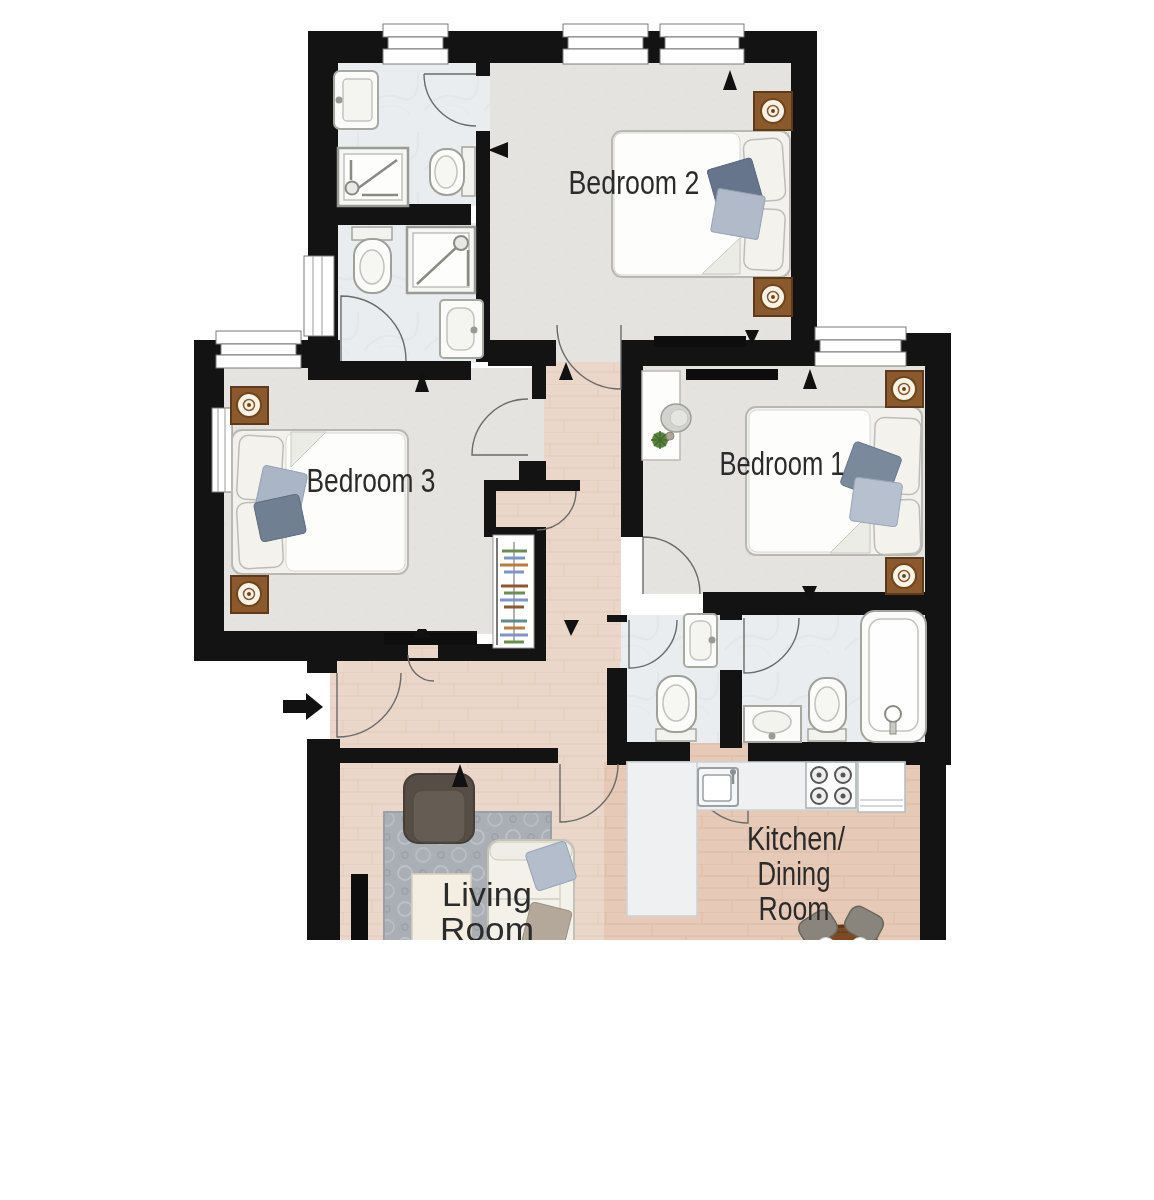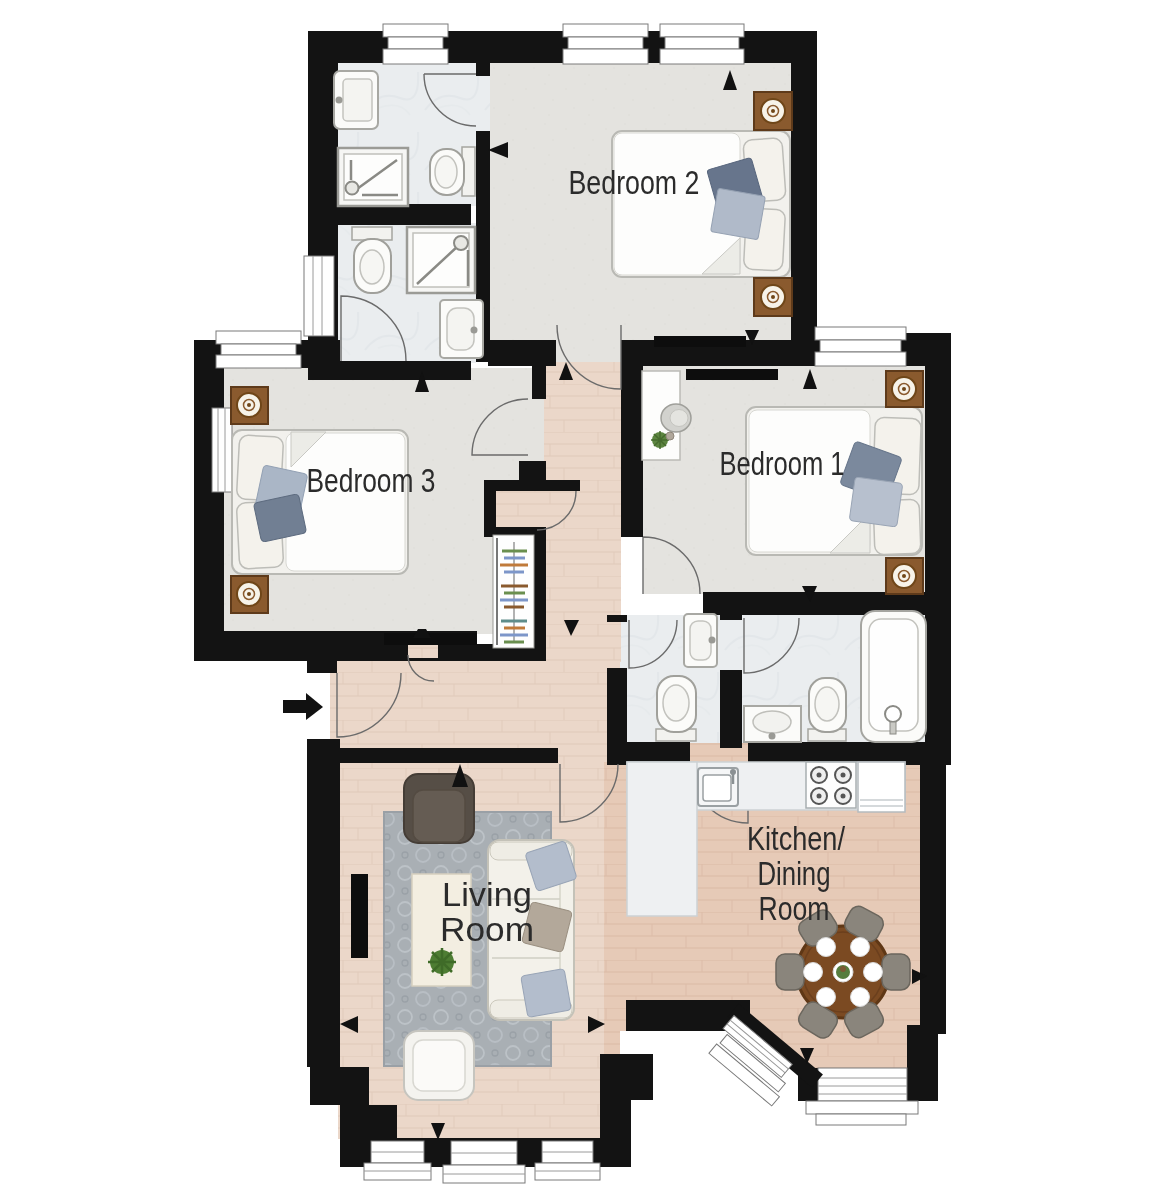--- a/index.html
+++ b/index.html
@@ -1,16 +1,16 @@
 <!DOCTYPE html>
 <html><head>
 <meta charset="utf-8">
 <style>
   html,body{margin:0;padding:0;background:#ffffff;}
-  #plan{width:1154px;height:1200px;position:relative;font-family:"Liberation Sans", sans-serif;}
+  #plan{width:1154px;height:940px;position:relative;font-family:"Liberation Sans", sans-serif;}
   svg{display:block;}
 </style>
 </head>
 <body>
 <div id="plan">
 <svg width="1154" height="1200" viewBox="0 0 1154 1200" xmlns="http://www.w3.org/2000/svg">
 <defs>
   <pattern id="wood" width="96" height="48" patternUnits="userSpaceOnUse">
     <rect width="96" height="48" fill="#ebd7c9"></rect>
     <path d="M0,0 H96 M0,12 H96 M0,24 H96 M0,36 H96" stroke="#e0caba" stroke-width="1"></path>

